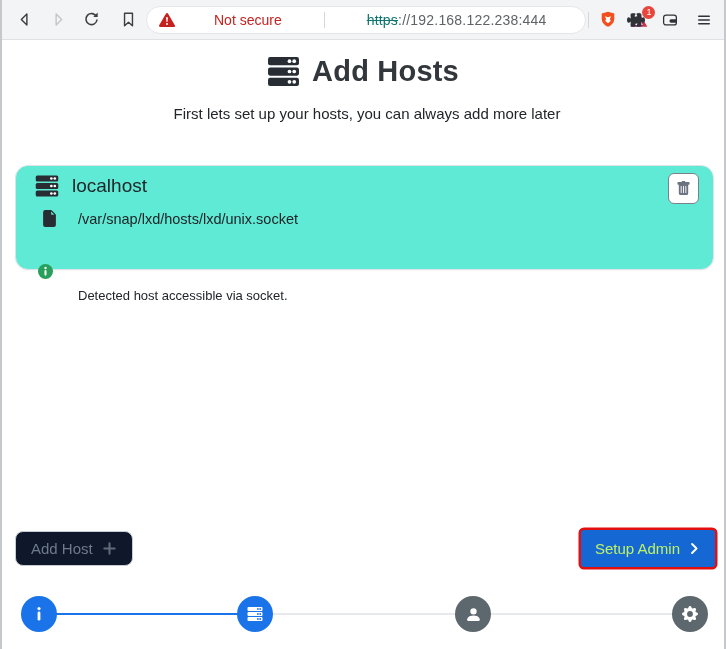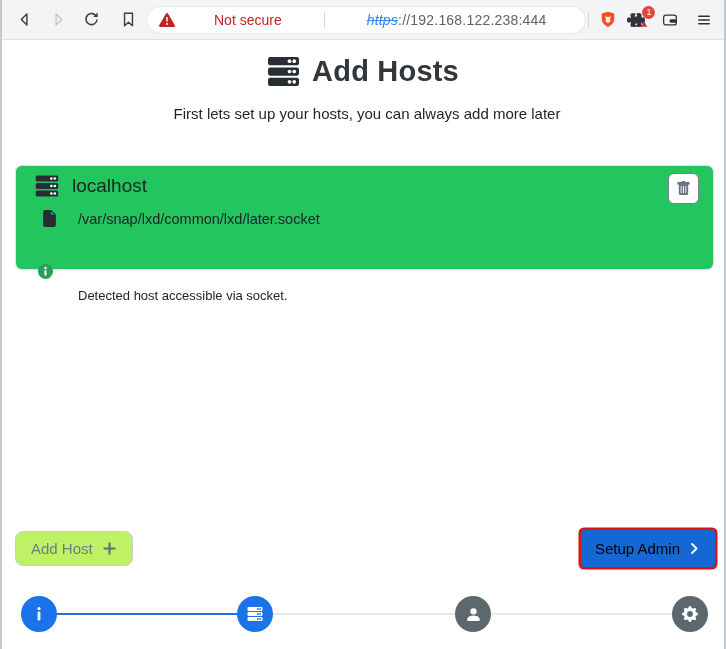--- a/index.html
+++ b/index.html
@@ -27,21 +27,21 @@
 
   .omnibox {
     position:absolute; left:144px; top:6px; width:440px; height:28px;
     background:#fff; border:1px solid #e4e6e9; border-radius:14px;
     display:flex; align-items:center; padding:0 10px 0 12px; font-size:14px;gap:32px;
   }
   .warn-tri { width:16px; height:16px; color:#c5221f; flex:0 0 auto; }
   .not-secure { color:#c5221f; margin-left:7px; white-space:nowrap; }
   .omni-sep { width:1px; height:16px; background:#d4d7da; margin:0 10px; flex:0 0 auto; }
   .url { color:#5f6368; white-space:nowrap; letter-spacing:.2px; }
-  .url .scheme { color:#3b82f6; text-decoration:line-through;font-style:italic; }
+  .url .scheme { color:#0f766e; text-decoration:line-through; }
   .omni-right { margin-left:auto; display:flex; align-items:center; }
   .shield-icon { width:18px; height:18px; }
   .bat-wrap { position:relative; width:20px; height:20px; margin-left:12px; }
   .bat-wrap svg { width:20px; height:20px; }
   .badge {
     position:absolute; top:-4px; right:-6px; min-width:13px; height:13px;
     background:#e8453c; color:#fff; font-size:9px; line-height:13px;
     border-radius:7px; text-align:center; padding:0 2px;
   }
 
@@ -55,46 +55,46 @@
   .title-row { position:absolute; top:8px; left:0; right:0; height:44px;
     display:flex; align-items:center; justify-content:center; gap:12px; }
   .title-row .hosts-glyph { width:33px; height:33px; color:#272d33; }
   .page-title { font-size:29px; color:#32373c; font-weight:700; letter-spacing:.2px; }
 
   .subtitle { position:absolute; top:64px; left:0; right:0; text-align:center;
     font-size:15px; color:#22262a;padding-left:8px; }
 
   
   .host-card { position:absolute; top:124px; left:13px; width:699px; height:105px;
-    background:#22c55e; border:1px solid #e0e4e8; border-radius:7px;
+    background:#5eead4; border:1px solid #e0e4e8; border-radius:13px;
     box-shadow:0 1px 2px rgba(0,0,0,.04); }
   .hc-row1 { position:absolute; top:8px; left:19px; display:flex; align-items:center; gap:13px; }
   .hc-row1 .hosts-glyph { width:24px; height:24px; color:#272d33; }
   .host-name { font-size:19px; color:#1f2428; }
   .hc-row2 { position:absolute; top:44px; left:25px; display:flex; align-items:center; }
   .file-glyph { width:17px; height:17px; color:#272d33; }
   .socket-path { font-size:14.5px; color:#212529; margin-left:20px; }
   .hc-row3 { position:absolute; top:74px; left:22px; display:flex; align-items:center; }
   .info-glyph { width:15px; height:15px; flex:0 0 auto; }
   .status-text { font-size:13px; color:#212529; margin-left:25px;margin-top:48px; }
   .trash-btn { position:absolute; top:7px; right:14px; width:31px; height:31px;
     border:1.5px solid #79828b; border-radius:6px; background:#fff;
     display:flex; align-items:center; justify-content:center; cursor:pointer; }
   .trash-btn svg { width:15px; height:15px; color:#6b7280; }
 
   
   .add-host-btn { position:absolute; top:490px; left:13px; height:35px;
-    border:1px solid #c8cdd3; border-radius:8px; background:#bef264;
+    border:1px solid #c8cdd3; border-radius:8px; background:#0f172a;
     display:flex; align-items:center; gap:9px; padding:0 15px;
     font-size:15px; color:#6e7b8a; cursor:pointer; }
   .add-host-btn svg { width:15px; height:15px; color:#5f6b78; }
   .setup-admin-btn { position:absolute; top:489px; left:579px; height:37px; width:134px;
     background:#1568d4; border:none; border-radius:3px;
     display:flex; align-items:center; justify-content:center; gap:8px;
-    font-size:15px; color:#000000; cursor:pointer;
+    font-size:15px; color:#bef264; cursor:pointer;
     box-shadow:0 0 0 2.5px #e30f0f; }
   .setup-admin-btn svg { width:13px; height:13px; }
 
   
   .stepper { position:absolute; top:555px; left:0; width:726px; height:36px; }
   .step-line { position:absolute; top:17px; height:2px; }
   .line-done { left:37px; width:216px; background:#1a73e8; }
   .line-todo { left:253px; width:435px; background:#e7eaec; }
   .step { position:absolute; top:0; width:36px; height:36px; border-radius:50%;
     display:flex; align-items:center; justify-content:center; }
@@ -225,21 +225,21 @@
             <circle cx="10.9" cy="13" r="0.9"></circle>
             <circle cx="13.2" cy="13" r="0.9"></circle>
           </g>
         </svg>
       <span class="host-name">localhost</span>
     </div>
     <div class="hc-row2">
       <svg class="file-glyph" viewBox="0 0 16 16" fill="currentColor">
           <path d="M4 0h5.293A1 1 0 0 1 10 .293L13.707 4a1 1 0 0 1 .293.707V14a2 2 0 0 1-2 2H4a2 2 0 0 1-2-2V2a2 2 0 0 1 2-2Zm5.5 1.5v2a1 1 0 0 0 1 1h2l-3-3Z"></path>
         </svg>
-      <span class="socket-path">/var/snap/lxd/common/lxd/later.socket</span>
+      <span class="socket-path">/var/snap/lxd/hosts/lxd/unix.socket</span>
     </div>
     <div class="hc-row3">
       <svg class="info-glyph" viewBox="0 0 16 16">
           <circle cx="8" cy="8" r="8" fill="#26a05a"></circle>
           <circle cx="8" cy="4.3" r="1.25" fill="#fff"></circle>
           <rect x="6.9" y="6.4" width="2.2" height="6" rx="1.1" fill="#fff"></rect>
         </svg>
       <span class="status-text">Detected host accessible via socket.</span>
     </div>
     <button class="trash-btn">

